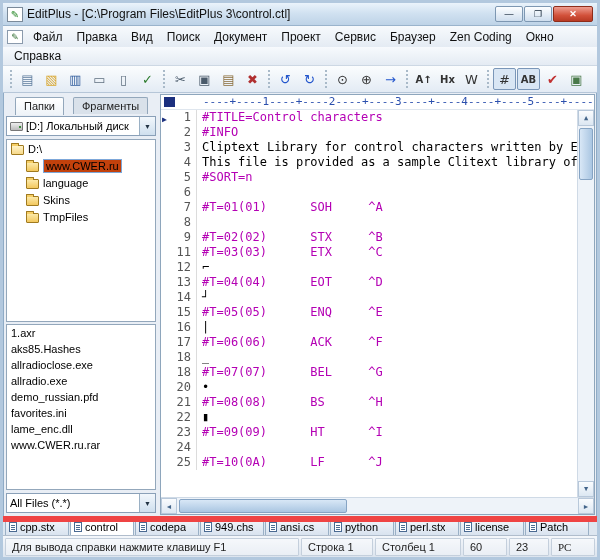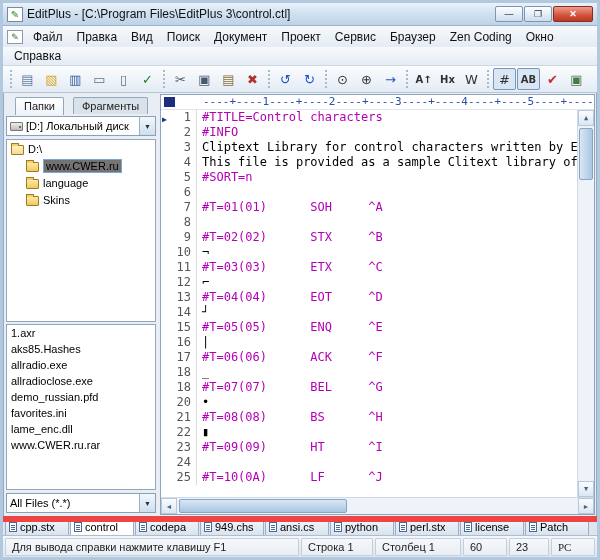--- a/index.html
+++ b/index.html
@@ -59,21 +59,21 @@
     background:#fff; margin:2px 1px; font-size:11px; padding-left:3px; gap:3px;}
   .combo .combo-val { flex:1; white-space:nowrap; overflow:hidden; }
   .combo .combo-arrow { width:16px; height:100%; flex:none; border-left:1px solid #9ab0c4;
     background:linear-gradient(#f2f7fc,#cfdfee); display:flex; align-items:center; justify-content:center;
     font-size:7px; color:#234; }
   .drive-icon { width:13px; height:9px; background:linear-gradient(#eee,#bbb); border:1px solid #777;
     border-radius:1px; flex:none; position:relative;}
   .drive-icon::after { content:""; position:absolute; right:1px; top:3px; width:2px; height:2px; background:#3a8a3a;}
   .tree-box { flex:11 1 0; border:1px solid #93a7bb; background:#fff; overflow:hidden; margin:1px; }
   .tree-item { height:17px; display:flex; align-items:center; gap:4px; font-size:11px; white-space:nowrap;}
-  .tree-item.selected .tree-label { background:#737373; border:1px solid #7da7d9; padding:0 2px; }
+  .tree-item.selected .tree-label { background:#c2410c; border:1px solid #7da7d9; padding:0 2px; }
   .folder-icon { width:13px; height:10px; background:linear-gradient(#fce9a8,#f3c85e);
     border:1px solid #a07a1f; border-radius:1px; position:relative; flex:none; margin-top:2px;}
   .folder-icon::before { content:""; position:absolute; top:-3px; left:-1px; width:6px; height:2px;
     background:#f7cf66; border:1px solid #a07a1f; border-bottom:none; border-radius:1px 1px 0 0;}
   .folder-icon.open { background:linear-gradient(#fff3c8,#f7d98a); }
   .file-box { flex:10 1 0; border:1px solid #93a7bb; background:#fff; overflow:hidden; margin:1px; }
   .file-item { height:16px; line-height:16px; font-size:11px; padding-left:4px; white-space:nowrap; }
   
   .splitter { width:3px; flex:none; }
   
@@ -254,26 +254,30 @@
             <span class="tree-label">www.CWER.ru</span>
           </div>
           <div class="tree-item" style="padding-left: 19px;">
             <span class="folder-icon"></span>
             <span class="tree-label">language</span>
           </div>
           <div class="tree-item" style="padding-left: 19px;">
             <span class="folder-icon"></span>
             <span class="tree-label">Skins</span>
           </div>
+          <div class="tree-item" style="padding-left: 19px;">
+            <span class="folder-icon"></span>
+            <span class="tree-label">TmpFiles</span>
+          </div>
         </div>
       <div class="file-box" id="file-box">
           <div class="file-item">1.axr</div>
           <div class="file-item">aks85.Hashes</div>
+          <div class="file-item">allradioclose.exe</div>
           <div class="file-item">allradio.exe</div>
-          <div class="file-item">allradioclose.exe</div>
           <div class="file-item">demo_russian.pfd</div>
           <div class="file-item">favorites.ini</div>
           <div class="file-item">lame_enc.dll</div>
           <div class="file-item">www.CWER.ru.rar</div>
         </div>
       <div class="combo">
         <span class="combo-val">All Files (*.*)</span>
         <span class="combo-arrow">▼</span>
       </div>
     </div>
@@ -289,21 +293,20 @@
         <div class="lines" id="lines">
             <div class="line"><span class="ln">1</span><span class="tx directive">#TITLE=Control characters</span></div>
             <div class="line"><span class="ln">2</span><span class="tx directive">#INFO</span></div>
             <div class="line"><span class="ln">3</span><span class="tx plain">Cliptext Library for control characters written by ES-Computing</span></div>
             <div class="line"><span class="ln">4</span><span class="tx plain">This file is provided as a sample Clitext library of EditPlus</span></div>
             <div class="line"><span class="ln">5</span><span class="tx directive">#SORT=n</span></div>
             <div class="line"><span class="ln">6</span><span class="tx plain"></span></div>
             <div class="line"><span class="ln">7</span><span class="tx directive">#T=01(01)      SOH     ^A</span></div>
             <div class="line"><span class="ln">8</span><span class="tx control"></span></div>
             <div class="line"><span class="ln">9</span><span class="tx directive">#T=02(02)      STX     ^B</span></div>
-            <div class="line"><span class="ln">10</span><span class="tx control">¬</span></div>
             <div class="line"><span class="ln">11</span><span class="tx directive">#T=03(03)      ETX     ^C</span></div>
             <div class="line"><span class="ln">12</span><span class="tx control">⌐</span></div>
             <div class="line"><span class="ln">13</span><span class="tx directive">#T=04(04)      EOT     ^D</span></div>
             <div class="line"><span class="ln">14</span><span class="tx control">┘</span></div>
             <div class="line"><span class="ln">15</span><span class="tx directive">#T=05(05)      ENQ     ^E</span></div>
             <div class="line"><span class="ln">16</span><span class="tx control">|</span></div>
             <div class="line"><span class="ln">17</span><span class="tx directive">#T=06(06)      ACK     ^F</span></div>
             <div class="line"><span class="ln">18</span><span class="tx control">_</span></div>
             <div class="line"><span class="ln">18</span><span class="tx directive">#T=07(07)      BEL     ^G</span></div>
             <div class="line"><span class="ln">20</span><span class="tx control">•</span></div>

